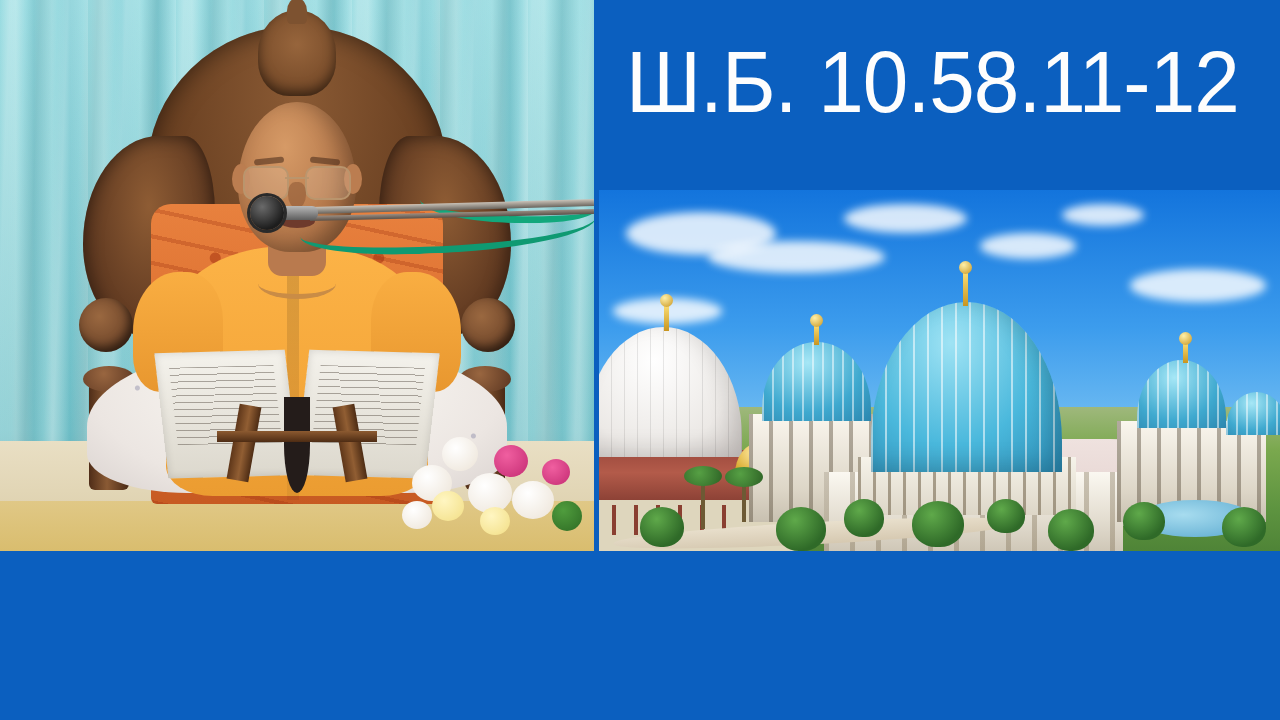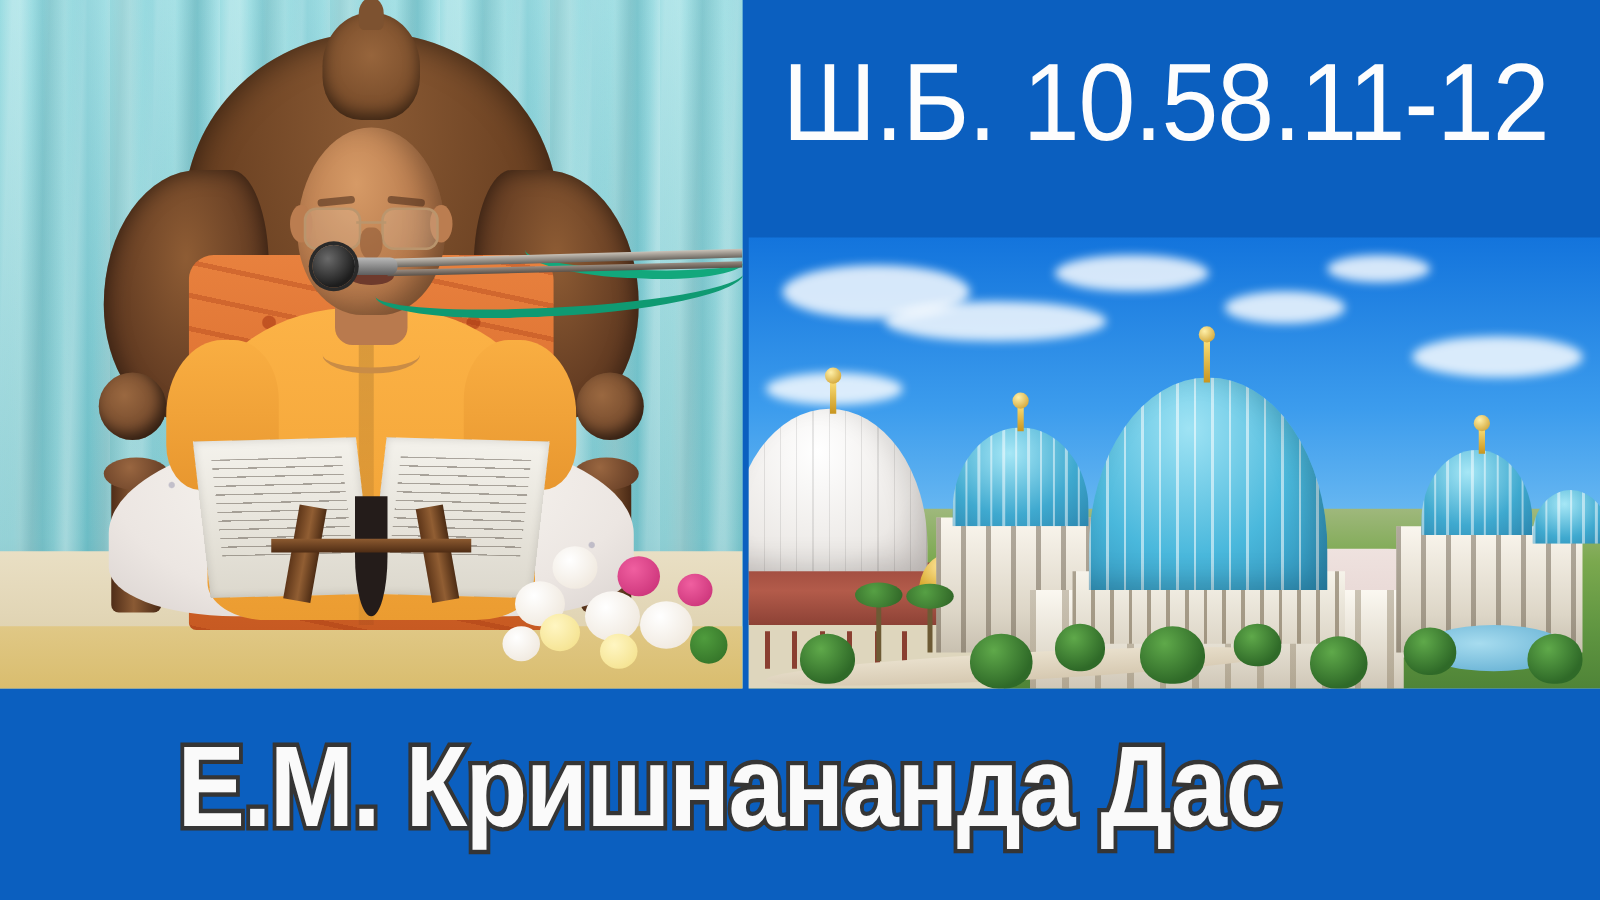--- a/index.html
+++ b/index.html
@@ -569,17 +569,14 @@
     <div class="tree" style="left:6%;bottom:1%;width:44px;height:40px;"></div>
     <div class="tree" style="left:26%;bottom:0%;width:50px;height:44px;"></div>
     <div class="tree" style="left:36%;bottom:4%;width:40px;height:38px;"></div>
     <div class="tree" style="left:46%;bottom:1%;width:52px;height:46px;"></div>
     <div class="tree" style="left:57%;bottom:5%;width:38px;height:34px;"></div>
     <div class="tree" style="left:66%;bottom:0%;width:46px;height:42px;"></div>
     <div class="tree" style="left:77%;bottom:3%;width:42px;height:38px;"></div>
     <div class="tree" style="right:2%;bottom:1%;width:44px;height:40px;"></div>
   </div>
 
-  <div class="bottom-bar">
-    <div class="bottom-text">Е.М. Кришнананда Дас</div>
-  </div>
 
 </div>
 
 </body></html>

